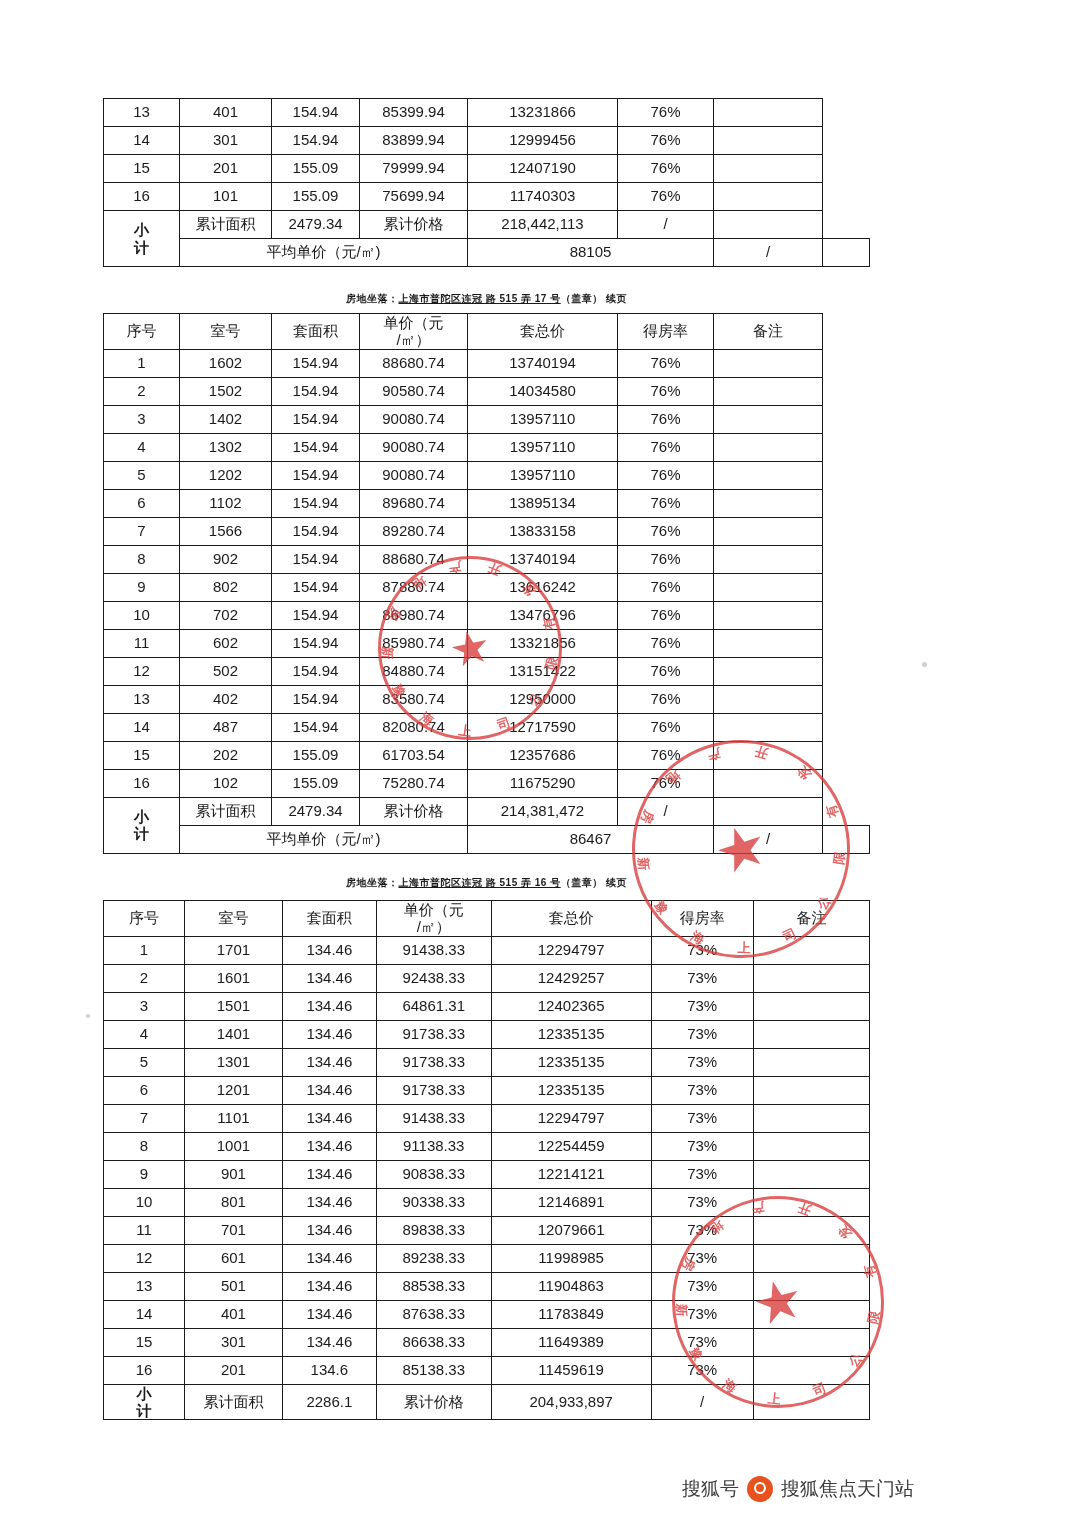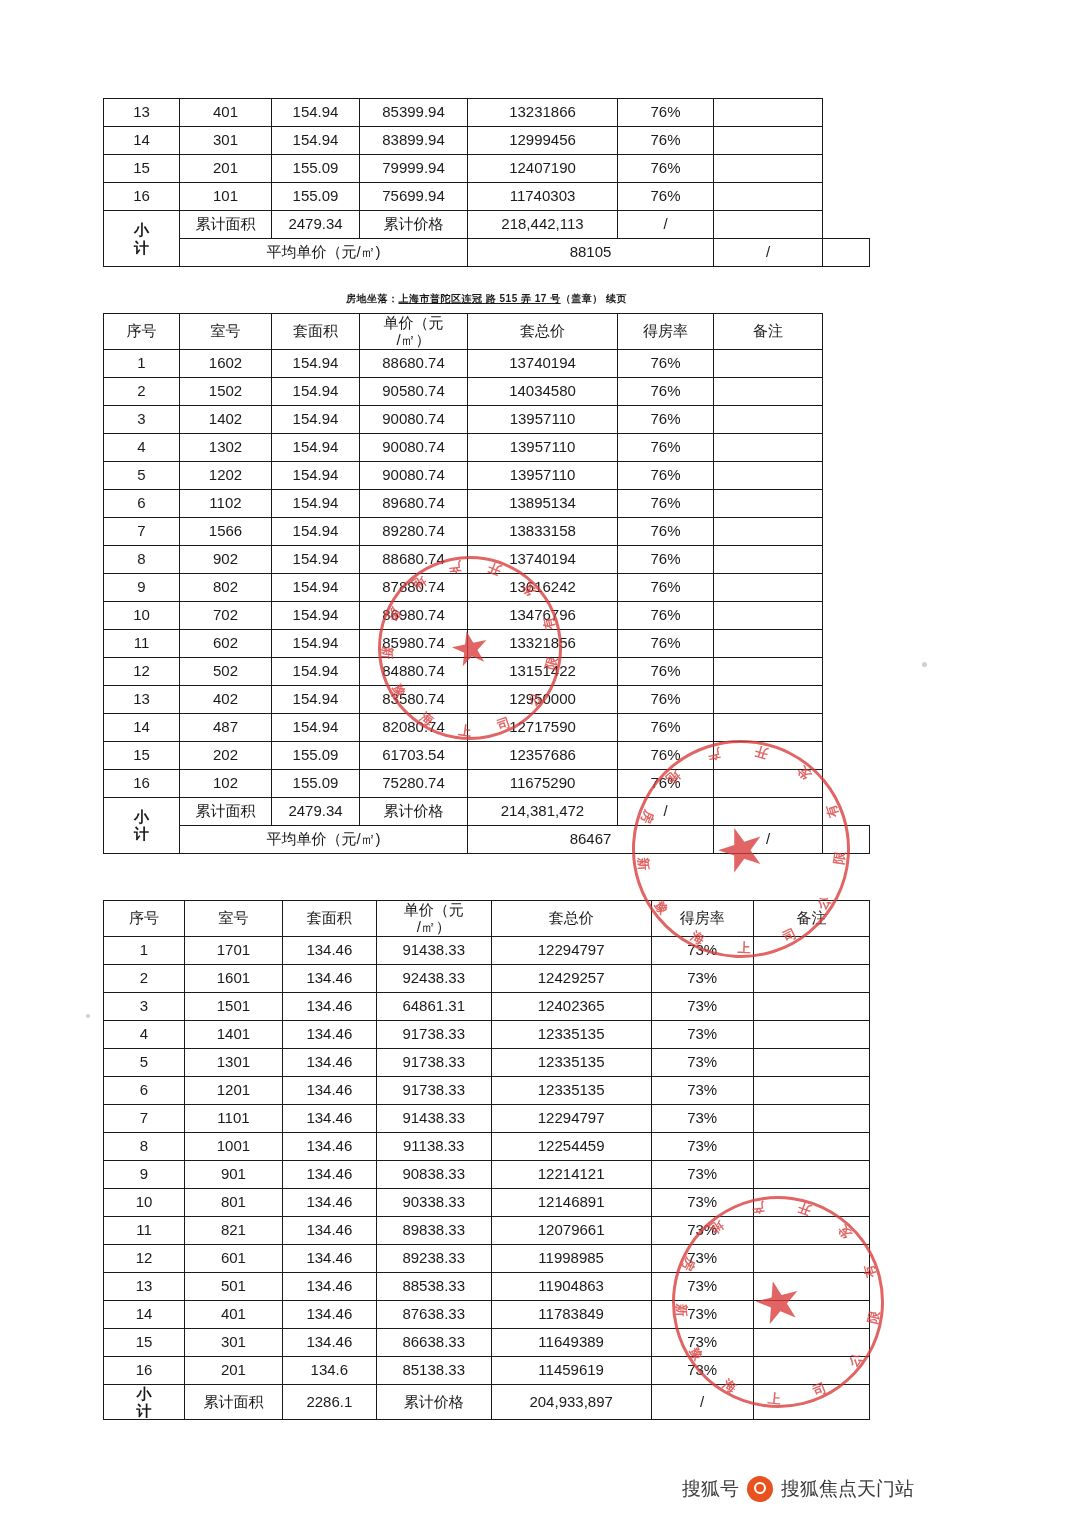--- a/index.html
+++ b/index.html
@@ -373,20 +373,23 @@
         </tr>
         <tr>
           <td class="small" colspan="3">平均单价（元/㎡)</td>
           <td colspan="2">86467</td>
           <td>/</td>
           <td></td>
         </tr>
       </tbody>
   </table>
 
+  <div class="subtitle" id="sub-c">
+    <span>房地坐落：</span><span class="ul">上海市普陀区连冠 路 515 弄  16  号</span><span>（盖章）  续页</span>
+  </div>
 
   <table class="doc" id="tbl-c">
     <colgroup>
       <col class="c-idx">
         <col class="c-room">
         <col class="c-area">
         <col class="c-price">
         <col class="c-total">
         <col class="c-rate">
         <col class="c-note">
@@ -488,21 +491,21 @@
           <td>10</td>
           <td>801</td>
           <td>134.46</td>
           <td>90338.33</td>
           <td>12146891</td>
           <td>73%</td>
           <td></td>
         </tr>
         <tr>
           <td>11</td>
-          <td>821</td>
+          <td>701</td>
           <td>134.46</td>
           <td>89838.33</td>
           <td>12079661</td>
           <td>73%</td>
           <td></td>
         </tr>
         <tr>
           <td>12</td>
           <td>601</td>
           <td>134.46</td>

